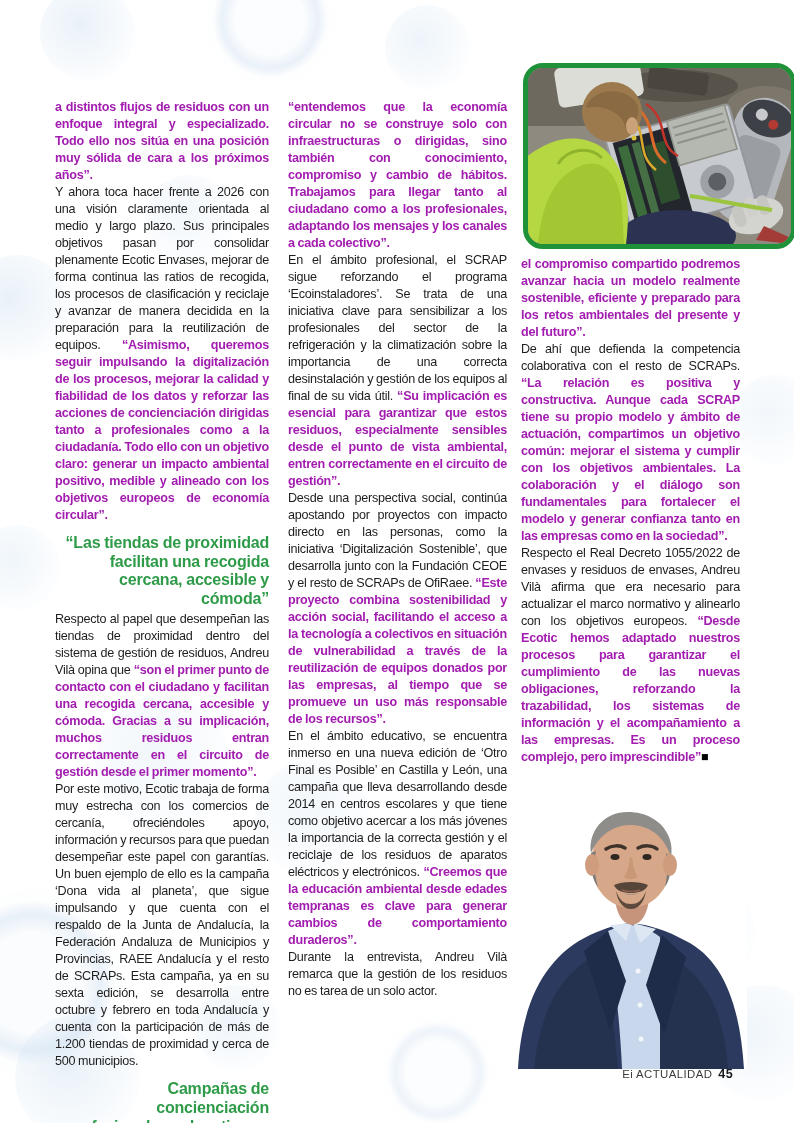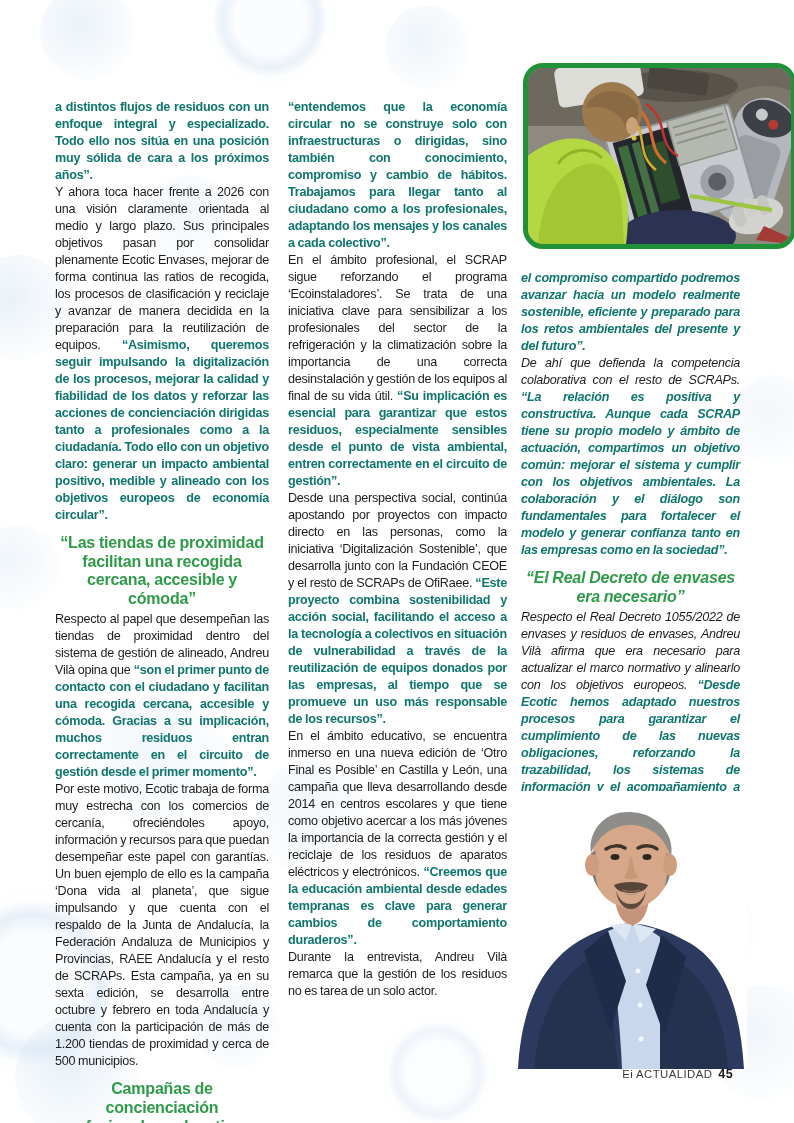--- a/index.html
+++ b/index.html
@@ -16,30 +16,30 @@
   .blob.ring{
     background:radial-gradient(circle, rgba(203,223,240,.15) 38%, rgba(183,209,233,.6) 52%, rgba(203,223,240,.05) 63%);
   }
   
   .col{
     position:absolute;z-index:1;text-align:justify;
     font-size:12.6px;line-height:17px;color:#1d1d1d;
     letter-spacing:-0.25px;word-spacing:-0.4px;
   }
   .col p{margin:0;}
-  .col .b{font-weight:bold;color:#0f766e;}
+  .col .b{font-weight:bold;color:#a21caf;}
   .col h3{
-    margin:10px 0 3px 0;text-align:center;
+    margin:10px 0 3px 0;text-align:right;
     font-size:16px;line-height:18.6px;font-weight:bold;
     color:var(--heading-green,#2e9b48);letter-spacing:-0.2px;
   }
   .col h3:first-child{margin-top:0;}
   #col1{left:55px;top:99px;width:214px;}
   #col2{left:288px;top:99px;width:219px;}
-  #col3{left:521px;top:270px;width:219px;font-style:italic;}
+  #col3{left:521px;top:256px;width:219px;}
   .endmark{font-weight:bold;color:#000;}
   
   .photo-top{
     position:absolute;left:523px;top:63px;width:273px;height:186px;z-index:2;
     box-sizing:border-box;border:5px solid var(--photo-border-green,#1f9138);
     border-radius:20px;overflow:hidden;background:#8f8a80;
   }
   .photo-top svg{display:block;}
   
   .photo-portrait{
@@ -73,35 +73,34 @@
   <div class="blob" style="left:195px;top:985px;width:85px;height:85px;opacity:.4"></div>
   <div class="blob ring" style="left:380px;top:1015px;width:115px;height:115px;opacity:.4"></div>
   <div class="blob" style="left:630px;top:870px;width:125px;height:125px;opacity:.3"></div>
   <div class="blob" style="left:705px;top:985px;width:115px;height:115px;opacity:.35"></div>
 </div>
 
 <div class="col" id="col1">
     <p><span class="b">a distintos flujos de residuos con un enfoque integral y especializado. Todo ello nos sitúa en una posición muy sólida de cara a los próximos años”.</span></p>
     <p><span class="r">Y ahora toca hacer frente a 2026 con una visión claramente orientada al medio y largo plazo. Sus principales objetivos pasan por consolidar plenamente Ecotic Envases, mejorar de forma continua las ratios de recogida, los procesos de clasificación y reciclaje y avanzar de manera decidida en la preparación para la reutilización de equipos. </span><span class="b">“Asimismo, queremos seguir impulsando la digitalización de los procesos, mejorar la calidad y fiabilidad de los datos y reforzar las acciones de concienciación dirigidas tanto a profesionales como a la ciudadanía. Todo ello con un objetivo claro: generar un impacto ambiental positivo, medible y alineado con los objetivos europeos de economía circular”.</span></p>
     <h3>“Las tiendas de proximidad facilitan una recogida cercana, accesible y cómoda”</h3>
-    <p><span class="r">Respecto al papel que desempeñan las tiendas de proximidad dentro del sistema de gestión de alineado, Andreu Vilà opina que </span><span class="b">“son el primer punto de contacto con el ciudadano y facilitan una recogida cercana, accesible y cómoda. Gracias a su implicación, muchos residuos entran correctamente en el circuito de gestión desde el primer momento”.</span></p>
+    <p><span class="r">Respecto al papel que desempeñan las tiendas de proximidad dentro del sistema de gestión de residuos, Andreu Vilà opina que </span><span class="b">“son el primer punto de contacto con el ciudadano y facilitan una recogida cercana, accesible y cómoda. Gracias a su implicación, muchos residuos entran correctamente en el circuito de gestión desde el primer momento”.</span></p>
     <p><span class="r">Por este motivo, Ecotic trabaja de forma muy estrecha con los comercios de cercanía, ofreciéndoles apoyo, información y recursos para que puedan desempeñar este papel con garantías. Un buen ejemplo de ello es la campaña ‘Dona vida al planeta’, que sigue impulsando y que cuenta con el respaldo de la Junta de Andalucía, la Federación Andaluza de Municipios y Provincias, RAEE Andalucía y el resto de SCRAPs. Esta campaña, ya en su sexta edición, se desarrolla entre octubre y febrero en toda Andalucía y cuenta con la participación de más de 1.200 tiendas de proximidad y cerca de 500 municipios.</span></p>
     <h3>Campañas de concienciación profesionales, educativas y sociales</h3>
   </div>
 <div class="col" id="col2">
     <p><span class="b">“entendemos que la economía circular no se construye solo con infraestructuras o dirigidas, sino también con conocimiento, compromiso y cambio de hábitos. Trabajamos para llegar tanto al ciudadano como a los profesionales, adaptando los mensajes y los canales a cada colectivo”.</span></p>
     <p><span class="r">En el ámbito profesional, el SCRAP sigue reforzando el programa ‘Ecoinstaladores’. Se trata de una iniciativa clave para sensibilizar a los profesionales del sector de la refrigeración y la climatización sobre la importancia de una correcta desinstalación y gestión de los equipos al final de su vida útil. </span><span class="b">“Su implicación es esencial para garantizar que estos residuos, especialmente sensibles desde el punto de vista ambiental, entren correctamente en el circuito de gestión”.</span></p>
     <p><span class="r">Desde una perspectiva social, continúa apostando por proyectos con impacto directo en las personas, como la iniciativa ‘Digitalización Sostenible’, que desarrolla junto con la Fundación CEOE y el resto de SCRAPs de OfiRaee. </span><span class="b">“Este proyecto combina sostenibilidad y acción social, facilitando el acceso a la tecnología a colectivos en situación de vulnerabilidad a través de la reutilización de equipos donados por las empresas, al tiempo que se promueve un uso más responsable de los recursos”.</span></p>
     <p><span class="r">En el ámbito educativo, se encuentra inmerso en una nueva edición de ‘Otro Final es Posible’ en Castilla y León, una campaña que lleva desarrollando desde 2014 en centros escolares y que tiene como objetivo acercar a los más jóvenes la importancia de la correcta gestión y el reciclaje de los residuos de aparatos eléctricos y electrónicos. </span><span class="b">“Creemos que la educación ambiental desde edades tempranas es clave para generar cambios de comportamiento duraderos”.</span></p>
     <p><span class="r">Durante la entrevista, Andreu Vilà remarca que la gestión de los residuos no es tarea de un solo actor. </span></p>
   </div>
 <div class="col" id="col3">
     <p><span class="b">el compromiso compartido podremos avanzar hacia un modelo realmente sostenible, eficiente y preparado para los retos ambientales del presente y del futuro”.</span></p>
     <p><span class="r">De ahí que defienda la competencia colaborativa con el resto de SCRAPs. </span><span class="b">“La relación es positiva y constructiva. Aunque cada SCRAP tiene su propio modelo y ámbito de actuación, compartimos un objetivo común: mejorar el sistema y cumplir con los objetivos ambientales. La colaboración y el diálogo son fundamentales para fortalecer el modelo y generar confianza tanto en las empresas como en la sociedad”.</span></p>
-    <h3>“El Real Decreto de envases era necesario”</h3>
     <p><span class="r">Respecto el Real Decreto 1055/2022 de envases y residuos de envases, Andreu Vilà afirma que era necesario para actualizar el marco normativo y alinearlo con los objetivos europeos. </span><span class="b">“Desde Ecotic hemos adaptado nuestros procesos para garantizar el cumplimiento de las nuevas obligaciones, reforzando la trazabilidad, los sistemas de información y el acompañamiento a las empresas. Es un proceso complejo, pero imprescindible”</span><span class="endmark">■</span></p>
   </div>
 
 <div class="photo-top">
   <svg width="263" height="176" viewBox="0 0 263 176" xmlns="http://www.w3.org/2000/svg">
     <rect x="0" y="0" width="263" height="176" fill="#8f8a80"></rect>
     <rect x="0" y="0" width="263" height="58" fill="#6e695f"></rect>
     <ellipse cx="150" cy="18" rx="60" ry="16" fill="#57534b"></ellipse>
     <ellipse cx="238" cy="40" rx="40" ry="22" fill="#7c766b"></ellipse>
     <rect x="28" y="-6" width="86" height="40" rx="6" fill="#ddddd8" transform="rotate(-9 71 14)"></rect>

